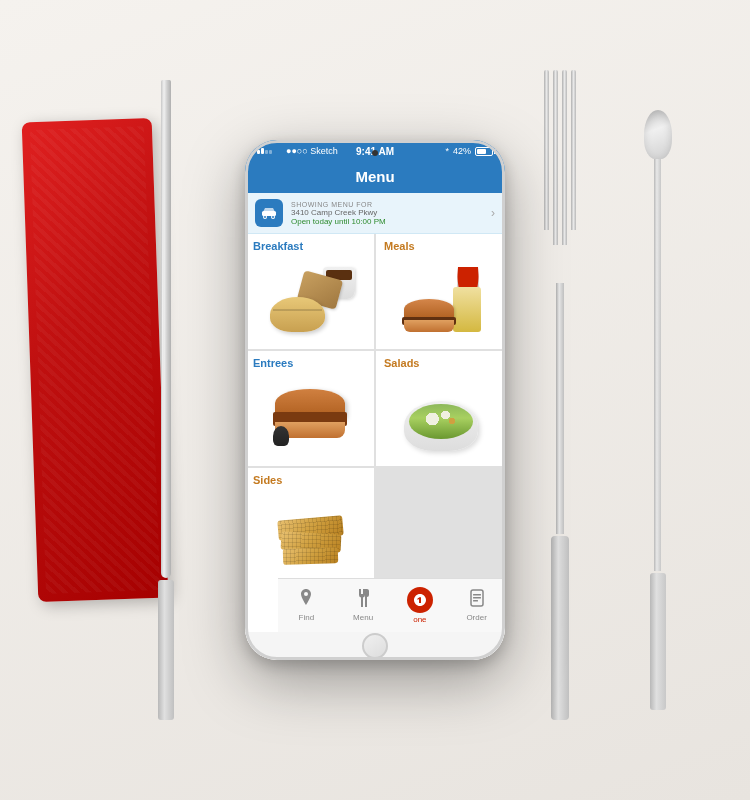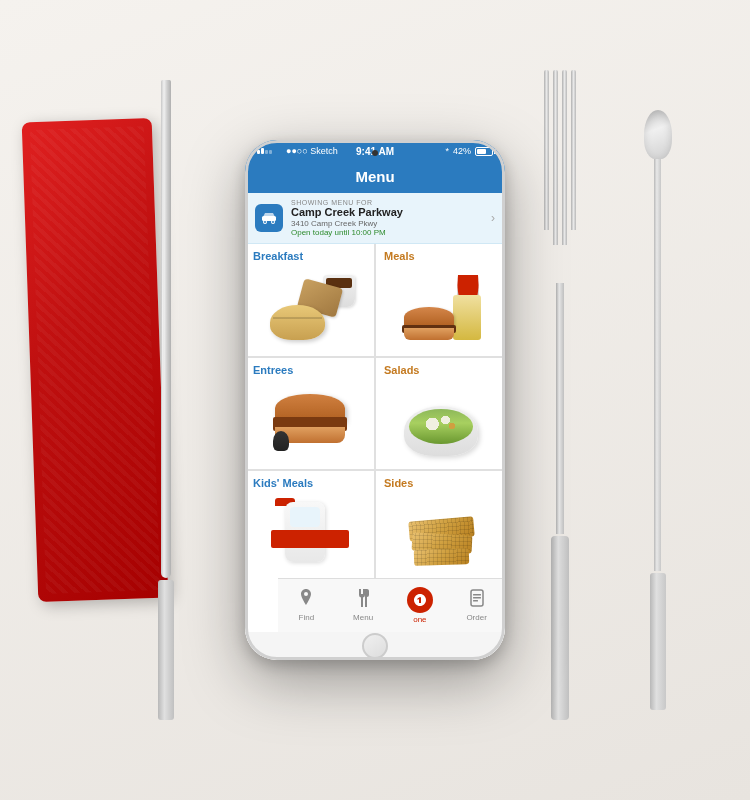--- a/index.html
+++ b/index.html
@@ -768,21 +768,20 @@
           <path d="M2.5 5L4 2h8l1.5 3H2.5z" opacity="0.7"></path>
           <rect x="1" y="5" width="14" height="5" rx="1.5"></rect>
           <circle cx="4" cy="11" r="2" fill="white"></circle>
           <circle cx="12" cy="11" r="2" fill="white"></circle>
           <circle cx="4" cy="11" r="1" fill="#2b7bbf"></circle>
           <circle cx="12" cy="11" r="1" fill="#2b7bbf"></circle>
         </svg>
       </div>
       <div class="location-text">
         <div class="location-label">SHOWING MENU FOR</div>
-        <div class="location-name">Camp Creek Parkway</div>
         <div class="location-address">3410 Camp Creek Pkwy</div>
         <div class="location-hours">Open today until 10:00 PM</div>
       </div>
       <div class="location-chevron">›</div>
     </div>
 
     <div class="menu-grid">
 
       <div class="menu-cell">
         <div class="cell-title">Breakfast</div>
@@ -830,30 +829,20 @@
         <div class="cell-image">
           <div class="food-salads">
             <div class="salad-bowl">
               <div class="salad-greens"></div>
               <div class="salad-toppings"></div>
             </div>
           </div>
         </div>
       </div>
 
-      <div class="menu-cell">
-        <div class="cell-title">Kids' Meals</div>
-        <div class="cell-image">
-          <div class="food-kids">
-            <div class="milk-cap"></div>
-            <div class="milk-jug"></div>
-            <div class="milk-label"></div>
-          </div>
-        </div>
-      </div>
 
       <div class="menu-cell">
         <div class="cell-title warm">Sides</div>
         <div class="cell-image">
           <div class="food-sides">
             <div class="waffle-fries-container">
               <div class="waffle-fry" style="left:5px; top:5px; width:65px; height:20px; transform:rotate(-5deg);"></div>
               <div class="waffle-fry" style="left:8px; top:20px; width:60px; height:18px; transform:rotate(3deg);"></div>
               <div class="waffle-fry" style="left:10px; top:35px; width:55px; height:16px; transform:rotate(-2deg);"></div>
             </div>

